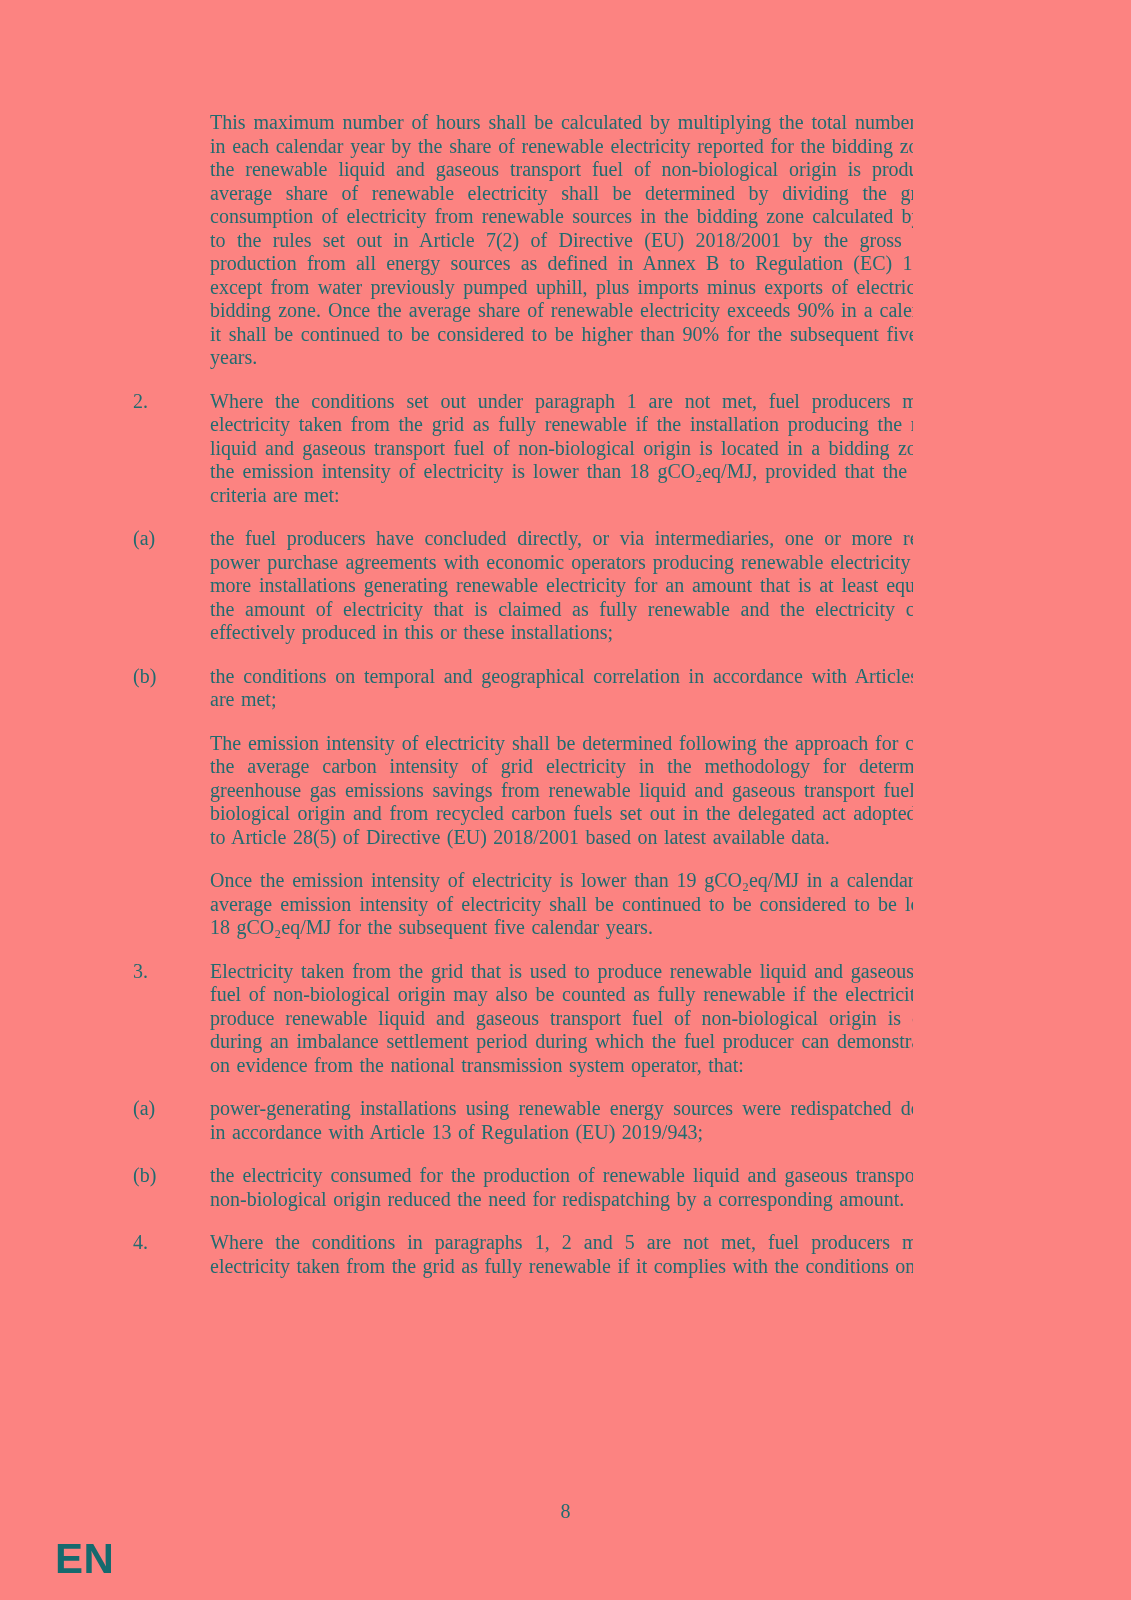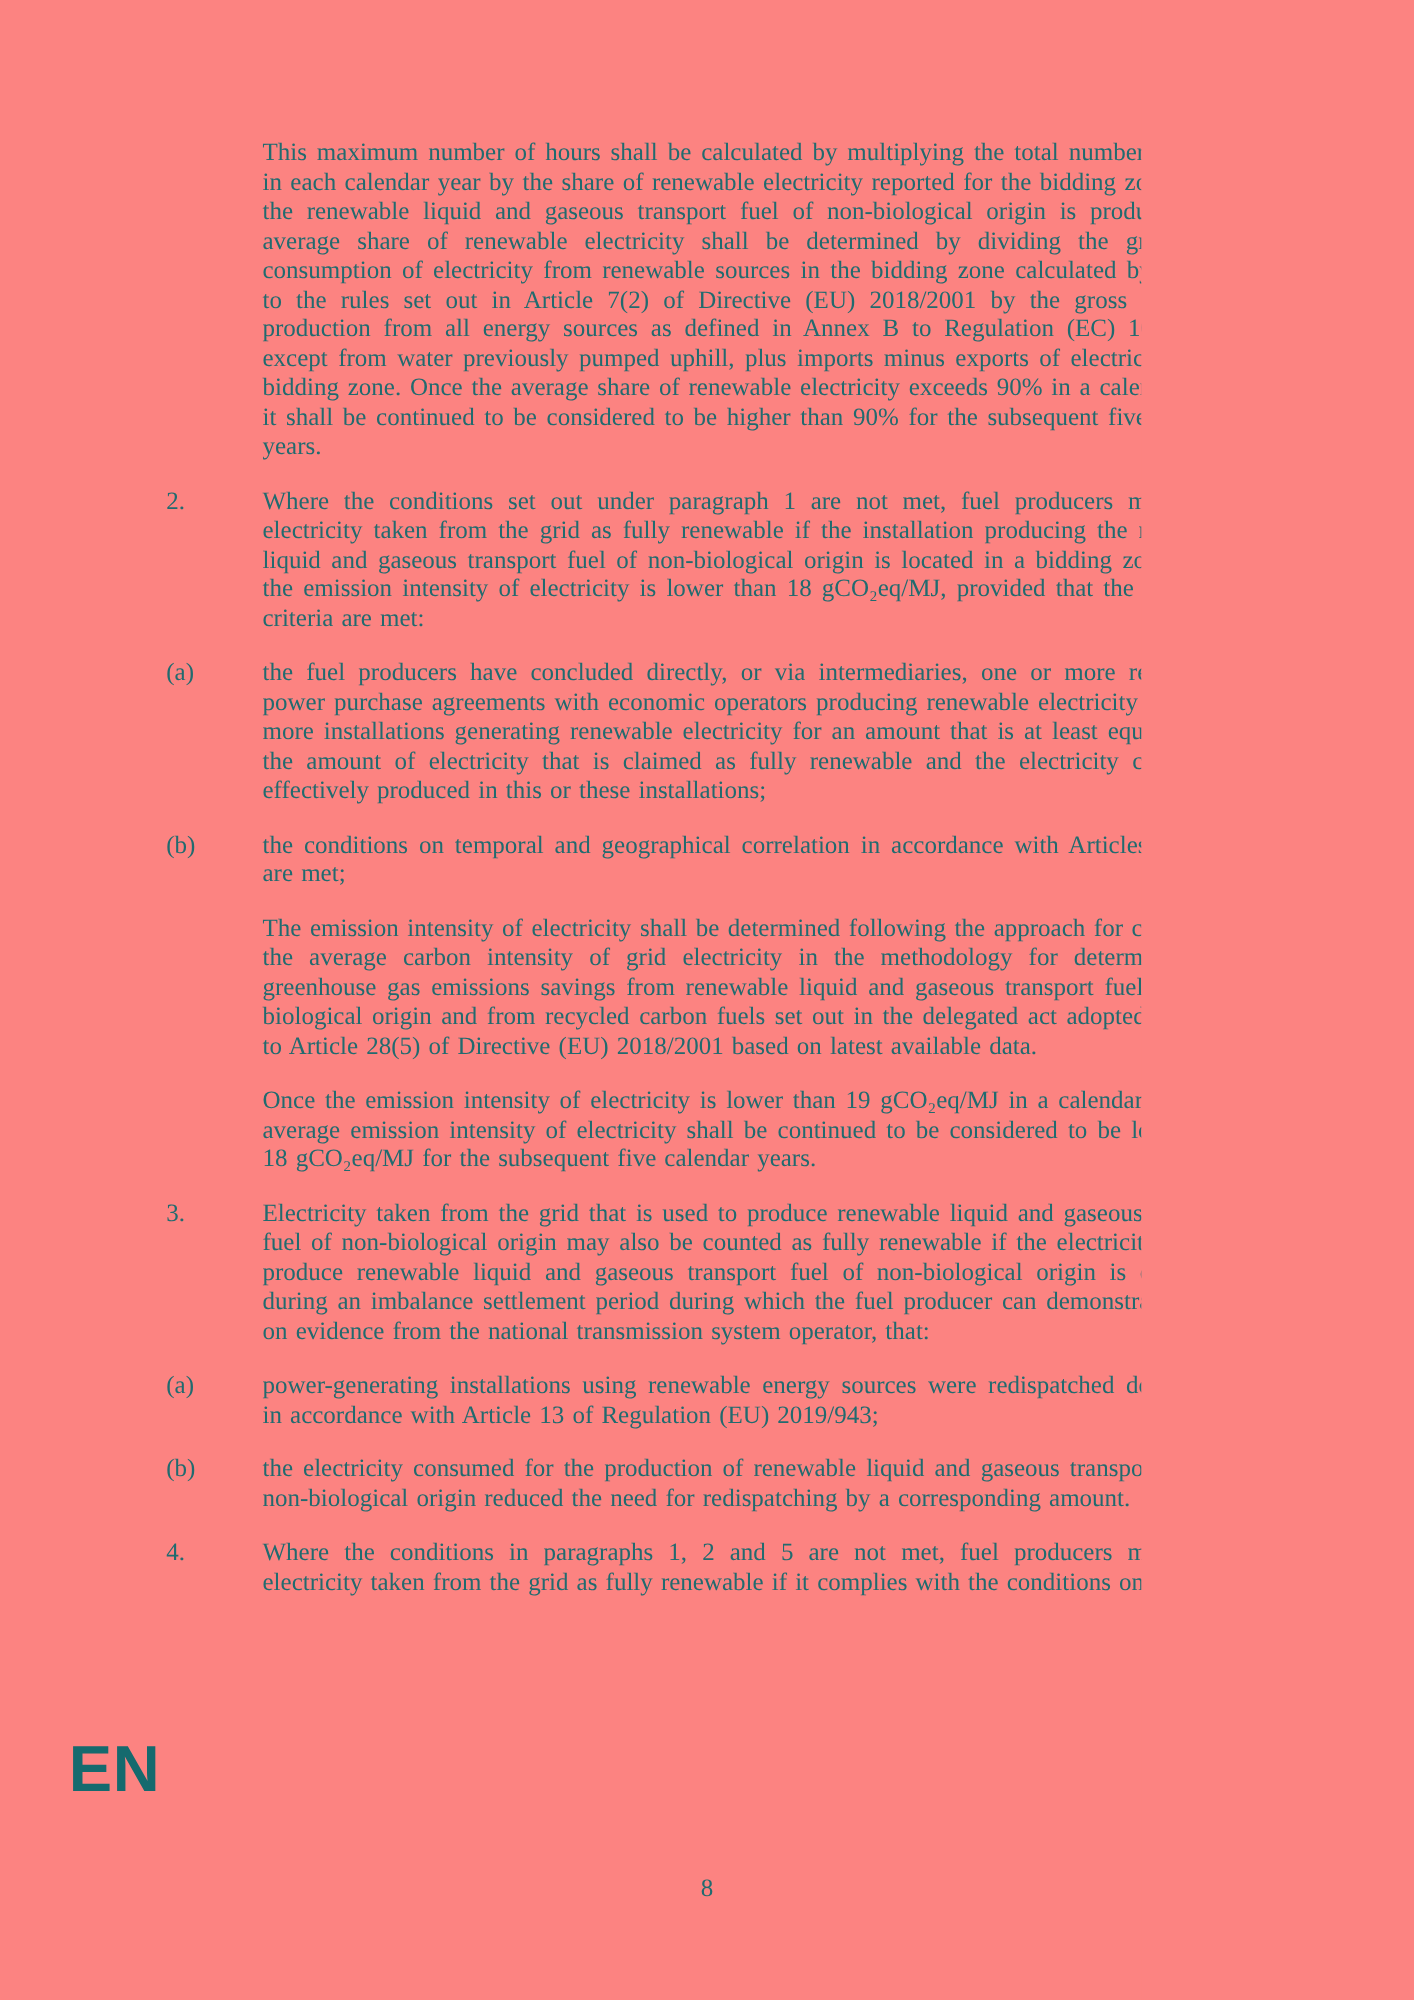--- a/index.html
+++ b/index.html
@@ -35,25 +35,25 @@
   }
   .para-text {
     flex: 1 1 auto;
     font-size: 20px;
     line-height: 23.5px;
     text-align: justify;
     word-spacing: 1.5px;
   }
   .footer-lang {
     position: absolute;
-    top: 1393px;
+    top: 1536px;
     color: var(--footer);
     font-family: "Liberation Sans", "DejaVu Sans", sans-serif;
     font-weight: bold;
-    font-size: 52px;
+    font-size: 42px;
     line-height: 46px;
     letter-spacing: 0.5px;
   }
   .footer-lang.left  { left: 55px; }
   .footer-lang.right { left: 1015px; }
   .page-number {
     position: absolute;
     top: 1499px;
     left: 0;
     width: 1131px;

